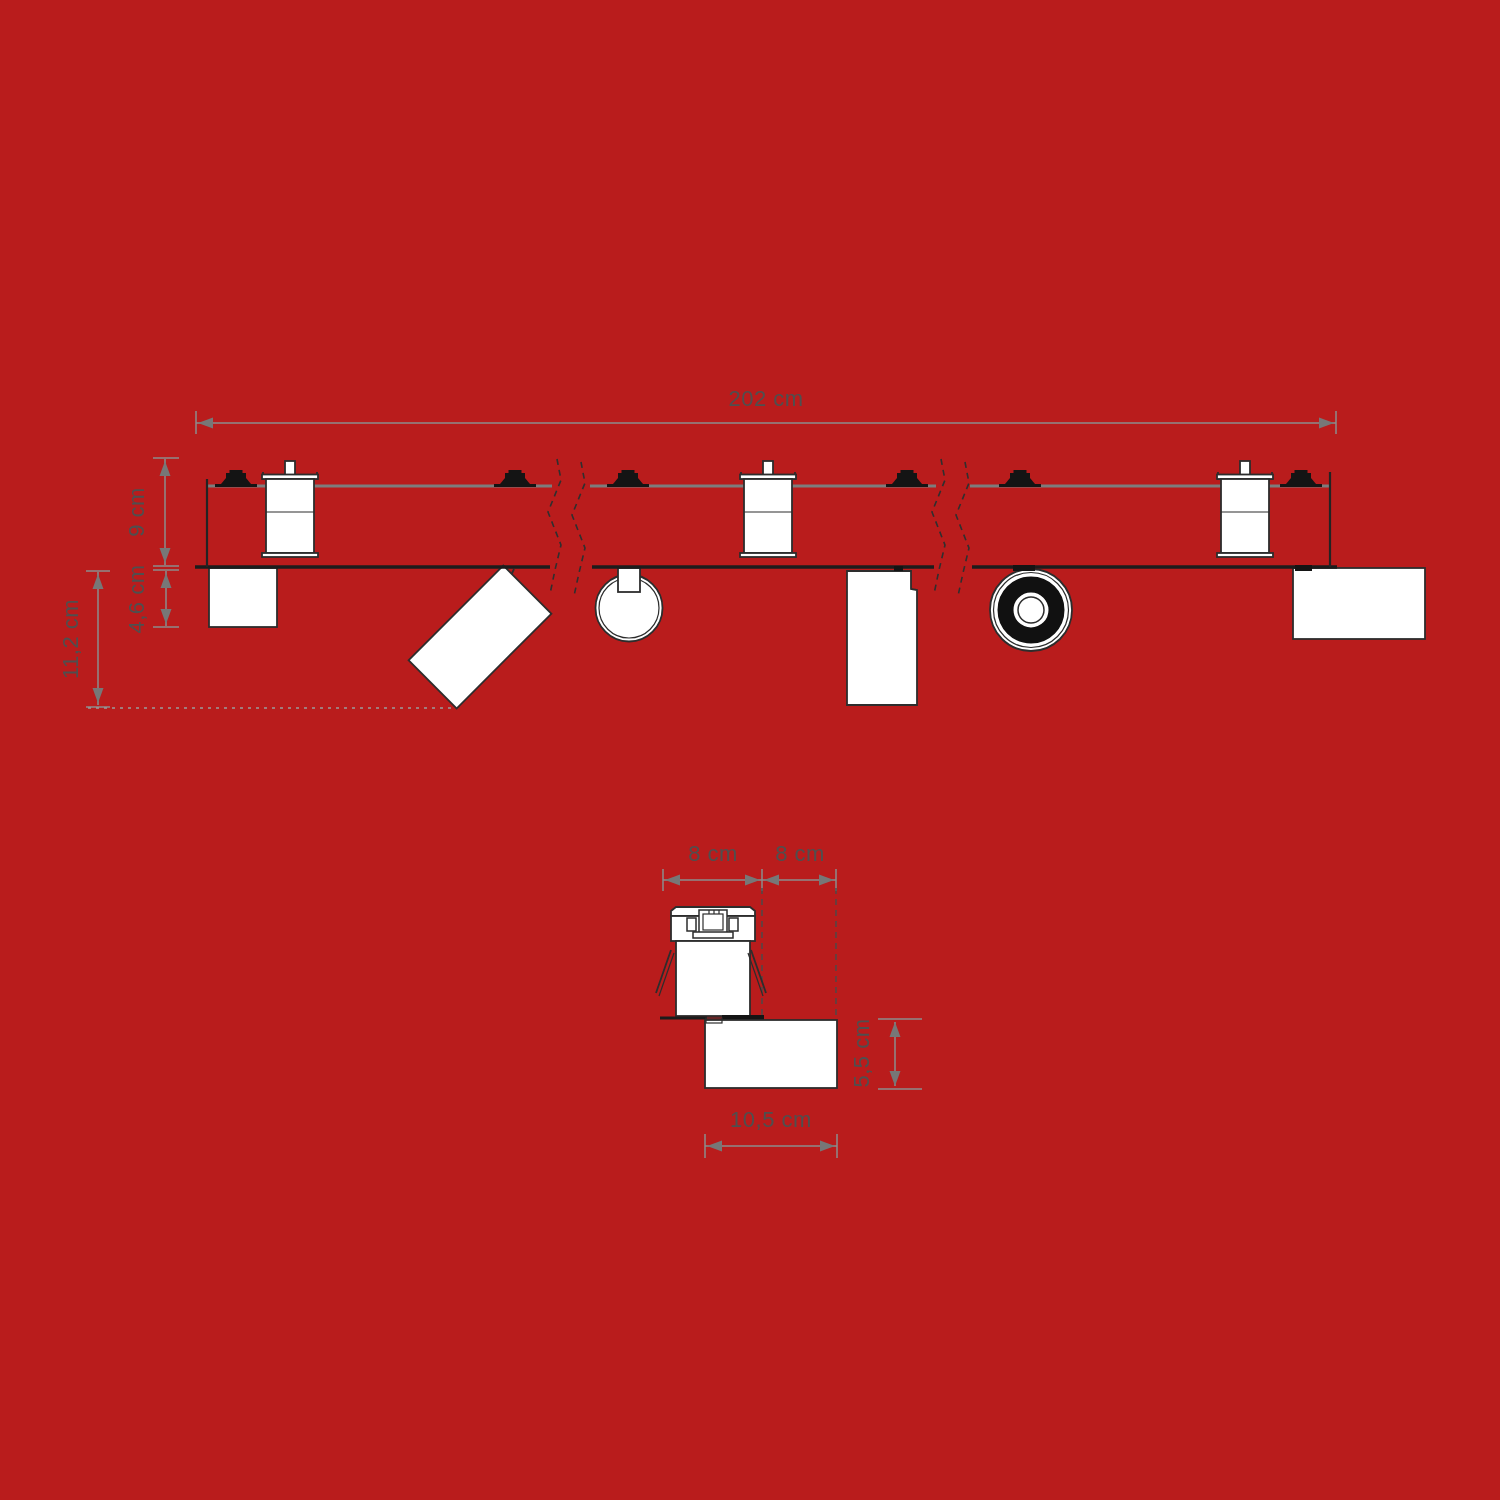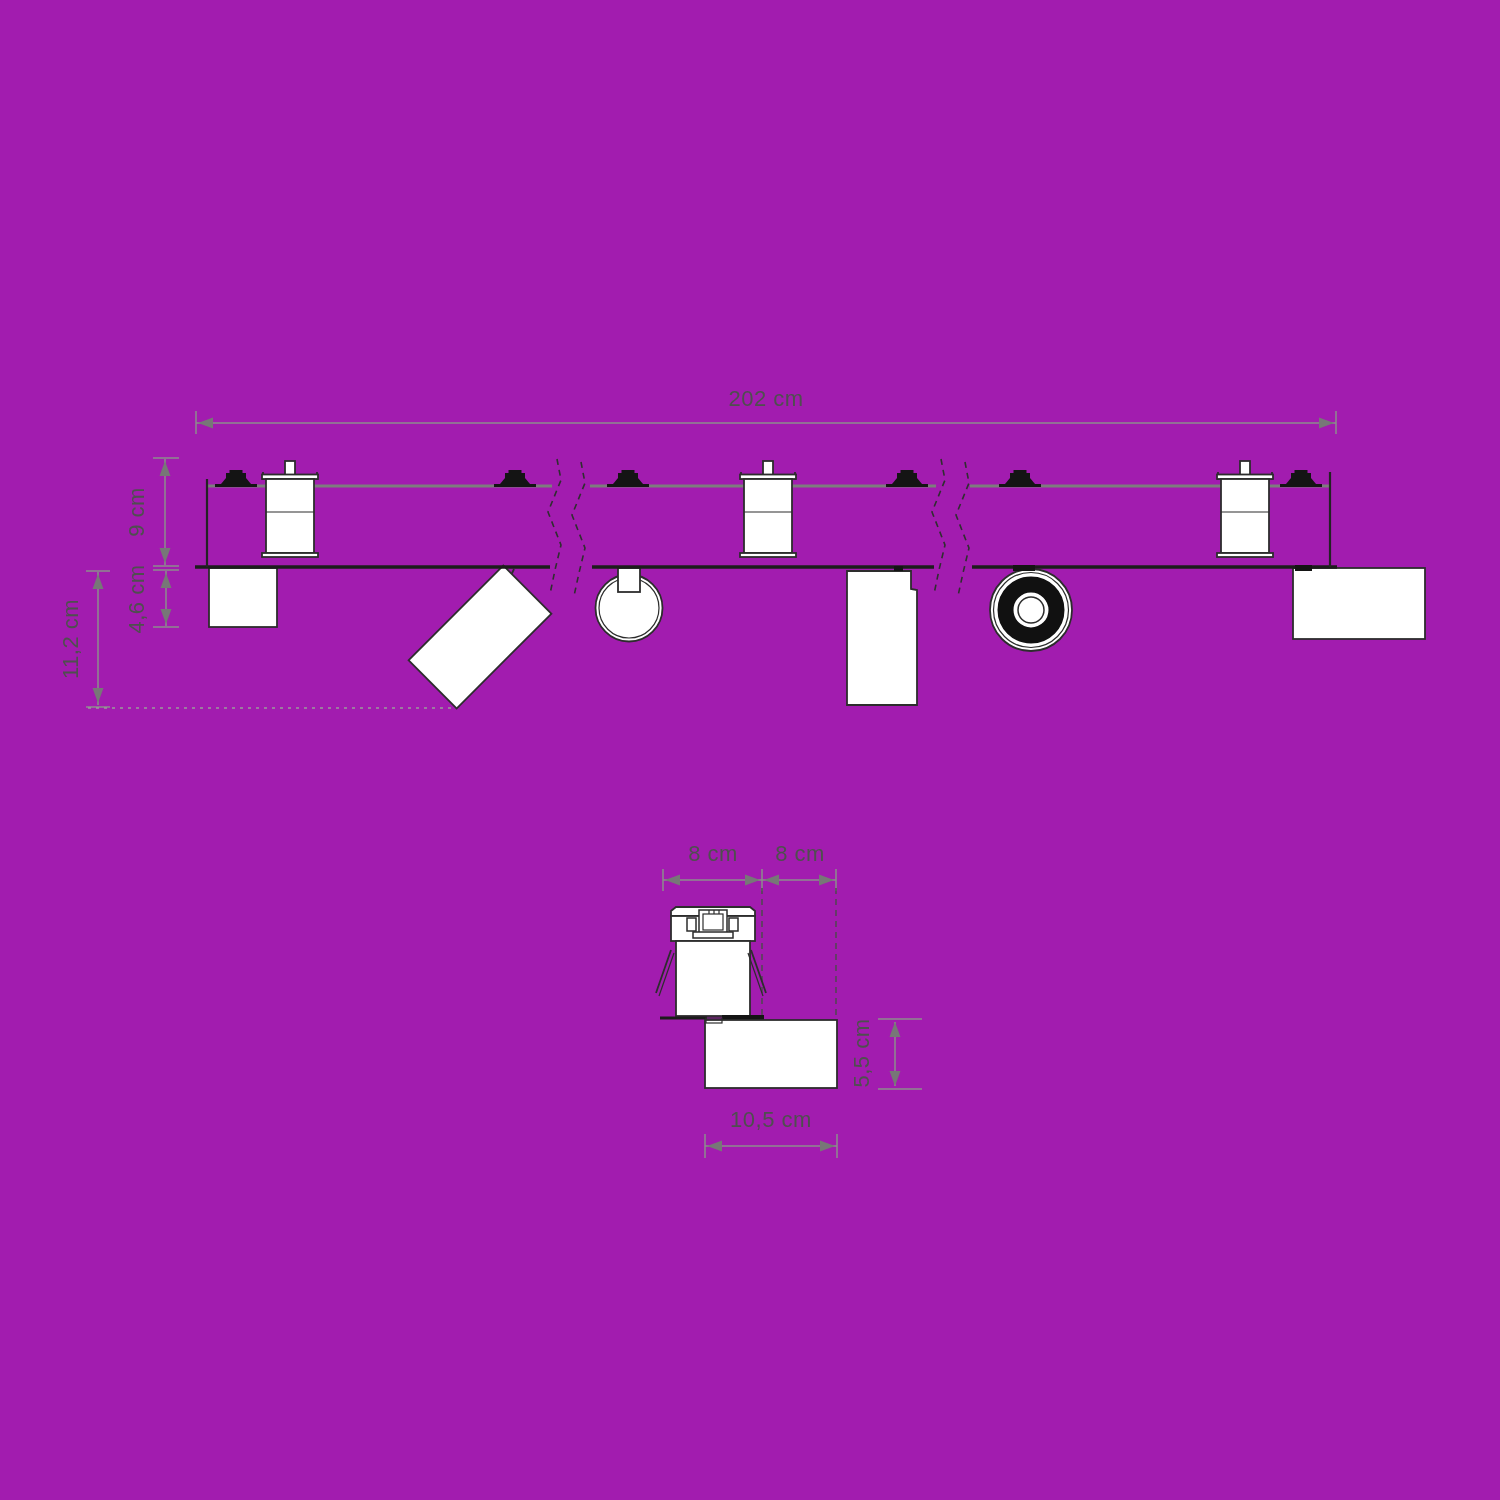--- a/index.html
+++ b/index.html
@@ -1,16 +1,16 @@
 <!DOCTYPE html>
 <html><head>
 <meta charset="utf-8">
 <style>
   html,body{margin:0;padding:0;background:#ffffff;}
-  .canvas{position:relative;width:1500px;height:1500px;background:#a21caf;overflow:hidden;}
+  .canvas{position:relative;width:1500px;height:1500px;background:#b91c1c;overflow:hidden;}
   svg{position:absolute;left:0;top:0;}
   svg text{font-family:"Liberation Sans","DejaVu Sans",sans-serif;font-size:22px;fill:#4f4f4f;letter-spacing:.5px;}
   .ln{stroke:#2d2d2d;stroke-width:1.8;fill:none;}
   .lnf{stroke:#2d2d2d;stroke-width:1.8;fill:#ffffff;}
   .thin{stroke:#2d2d2d;stroke-width:1.2;fill:none;}
   .thin15{stroke:#2d2d2d;stroke-width:1.5;fill:#ffffff;}
   .thick{stroke:#1c1c1c;stroke-width:3.5;fill:none;}
   .thick3{stroke:#1c1c1c;stroke-width:3;fill:none;}
   .gray{stroke:#7d7d7d;stroke-width:3;fill:none;}
   .edge{stroke:#232323;stroke-width:2.2;fill:none;}

